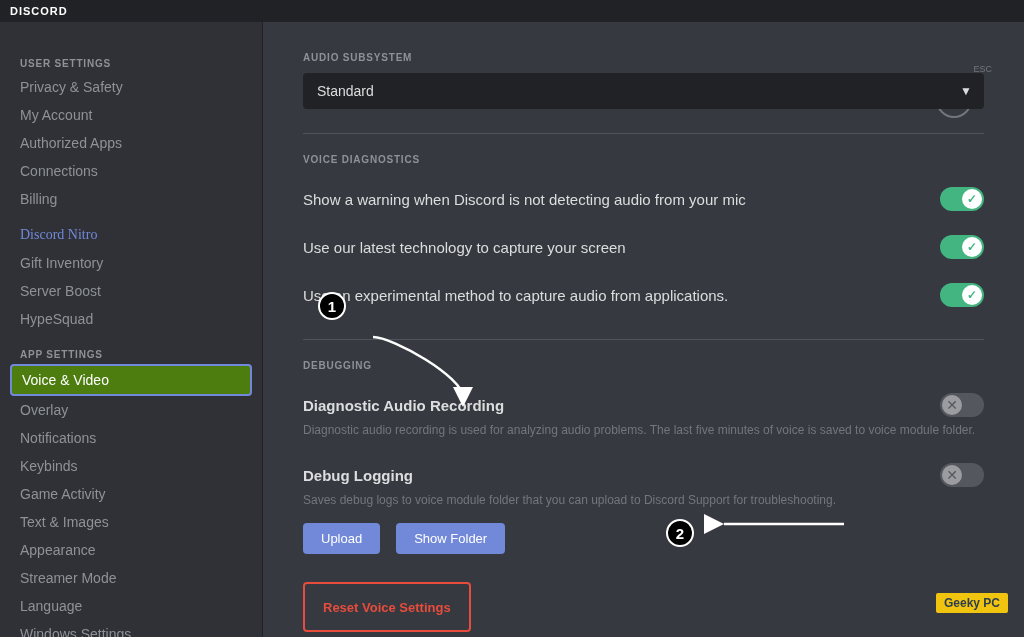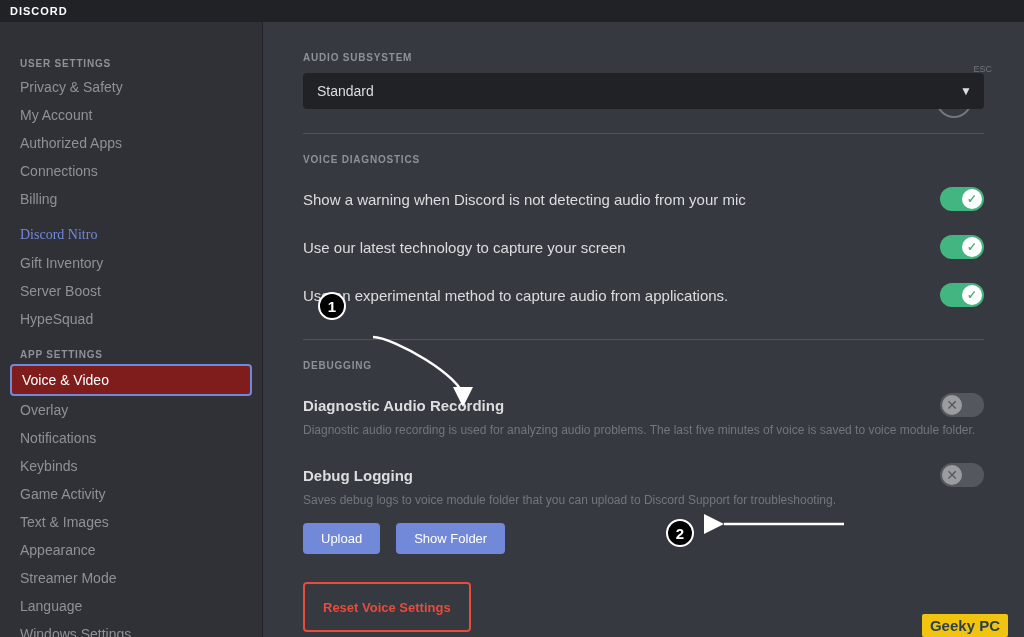--- a/index.html
+++ b/index.html
@@ -51,21 +51,21 @@
     }
     .sidebar-item {
       padding: 6px 10px;
       border-radius: 4px;
       cursor: pointer;
       font-size: 14px;
       color: #8e9297;
       display: block;
     }
     .sidebar-item.active {
-      background: #7f1d1d;
+      background: #4d7c0f;
       color: #ffffff;
     }
     .sidebar-item.nitro {
       color: #7289da;
       font-family: Liberation Serif, serif;
     }
     .content {
       flex: 1;
       background: #36393f;
       overflow-y: auto;
@@ -293,25 +293,25 @@
     .arrow-1 {
       position: absolute;
       top: 295px;
       left: 90px;
       width: 120px;
       height: 90px;
       pointer-events: none;
     }
     .geeky-pc-badge {
       position: absolute;
-      bottom: 0;
+      bottom: 24px;
       right: 16px;
       background: #f1c40f;
       color: #2c3e50;
-      font-size: 15px;
+      font-size: 12px;
       font-weight: bold;
       padding: 3px 8px;
       border-radius: 2px;
     }
     .voice-video-item {
       background: #393c43;
       color: #ffffff;
       border: 2px solid #7289da;
       border-radius: 4px;
     }

